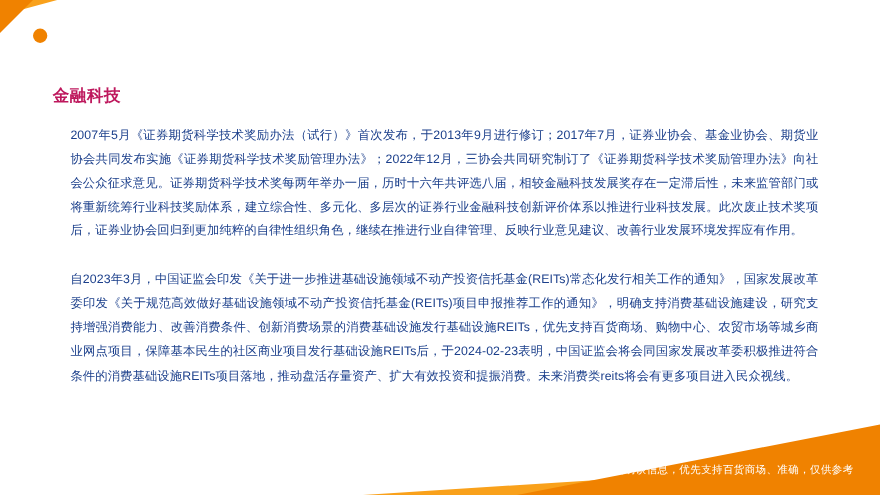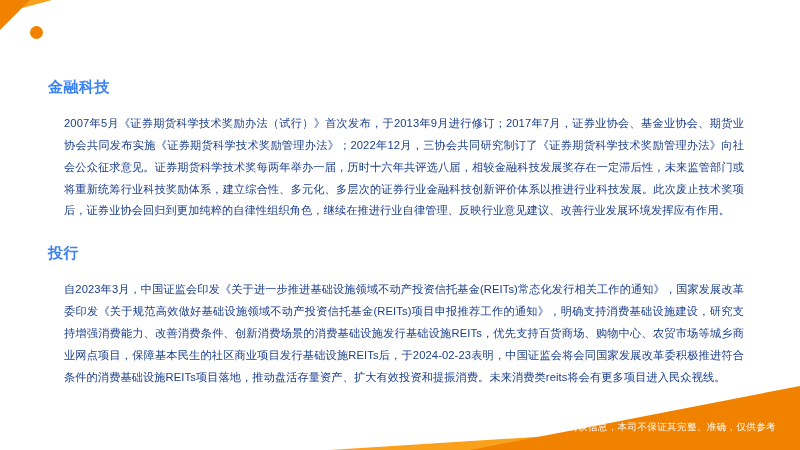--- a/index.html
+++ b/index.html
@@ -83,21 +83,21 @@
     top: 78px;
     left: 48px;
     width: 712px;
   }
   .section {
     margin-bottom: 22px;
   }
   .section-heading {
     font-size: 15px;
     font-weight: bold;
-    color: #3b82f6;
+    color: #be185d;
     margin: 0 0 10px 0;
     letter-spacing: 0.5px;
     font-family: Liberation Mono, monospace;
   }
   .section-body {
     font-size: 11.2px;
     color: #1b3f8b;
     line-height: 1.95;
     text-align: justify;
     margin: 16px;
@@ -128,19 +128,18 @@
 </div>
 
 <div class="content">
 
   <div class="section">
     <h2 class="section-heading">金融科技</h2>
     <p class="section-body">2007年5月《证券期货科学技术奖励办法（试行）》首次发布，于2013年9月进行修订；2017年7月，证券业协会、基金业协会、期货业协会共同发布实施《证券期货科学技术奖励管理办法》；2022年12月，三协会共同研究制订了《证券期货科学技术奖励管理办法》向社会公众征求意见。证券期货科学技术奖每两年举办一届，历时十六年共评选八届，相较金融科技发展奖存在一定滞后性，未来监管部门或将重新统筹行业科技奖励体系，建立综合性、多元化、多层次的证券行业金融科技创新评价体系以推进行业科技发展。此次废止技术奖项后，证券业协会回归到更加纯粹的自律性组织角色，继续在推进行业自律管理、反映行业意见建议、改善行业发展环境发挥应有作用。</p>
   </div>
 
   <div class="section">
-    <h2 class="section-heading">投行</h2>
     <p class="section-body">自2023年3月，中国证监会印发《关于进一步推进基础设施领域不动产投资信托基金(REITs)常态化发行相关工作的通知》，国家发展改革委印发《关于规范高效做好基础设施领域不动产投资信托基金(REITs)项目申报推荐工作的通知》，明确支持消费基础设施建设，研究支持增强消费能力、改善消费条件、创新消费场景的消费基础设施发行基础设施REITs，优先支持百货商场、购物中心、农贸市场等城乡商业网点项目，保障基本民生的社区商业项目发行基础设施REITs后，于2024-02-23表明，中国证监会将会同国家发展改革委积极推进符合条件的消费基础设施REITs项目落地，推动盘活存量资产、扩大有效投资和提振消费。未来消费类reits将会有更多项目进入民众视线。</p>
   </div>
 
 </div>
 
-<div class="footer-note">本资讯基于公开的信息或者本司顾问的访谈信息，本司不保证其完整、准确，仅供参考</div>
+<div class="footer-note">本资讯基于公开的信息或者本司顾问的访谈信息，优先支持百货商场、准确，仅供参考</div>
 
 </body></html>

